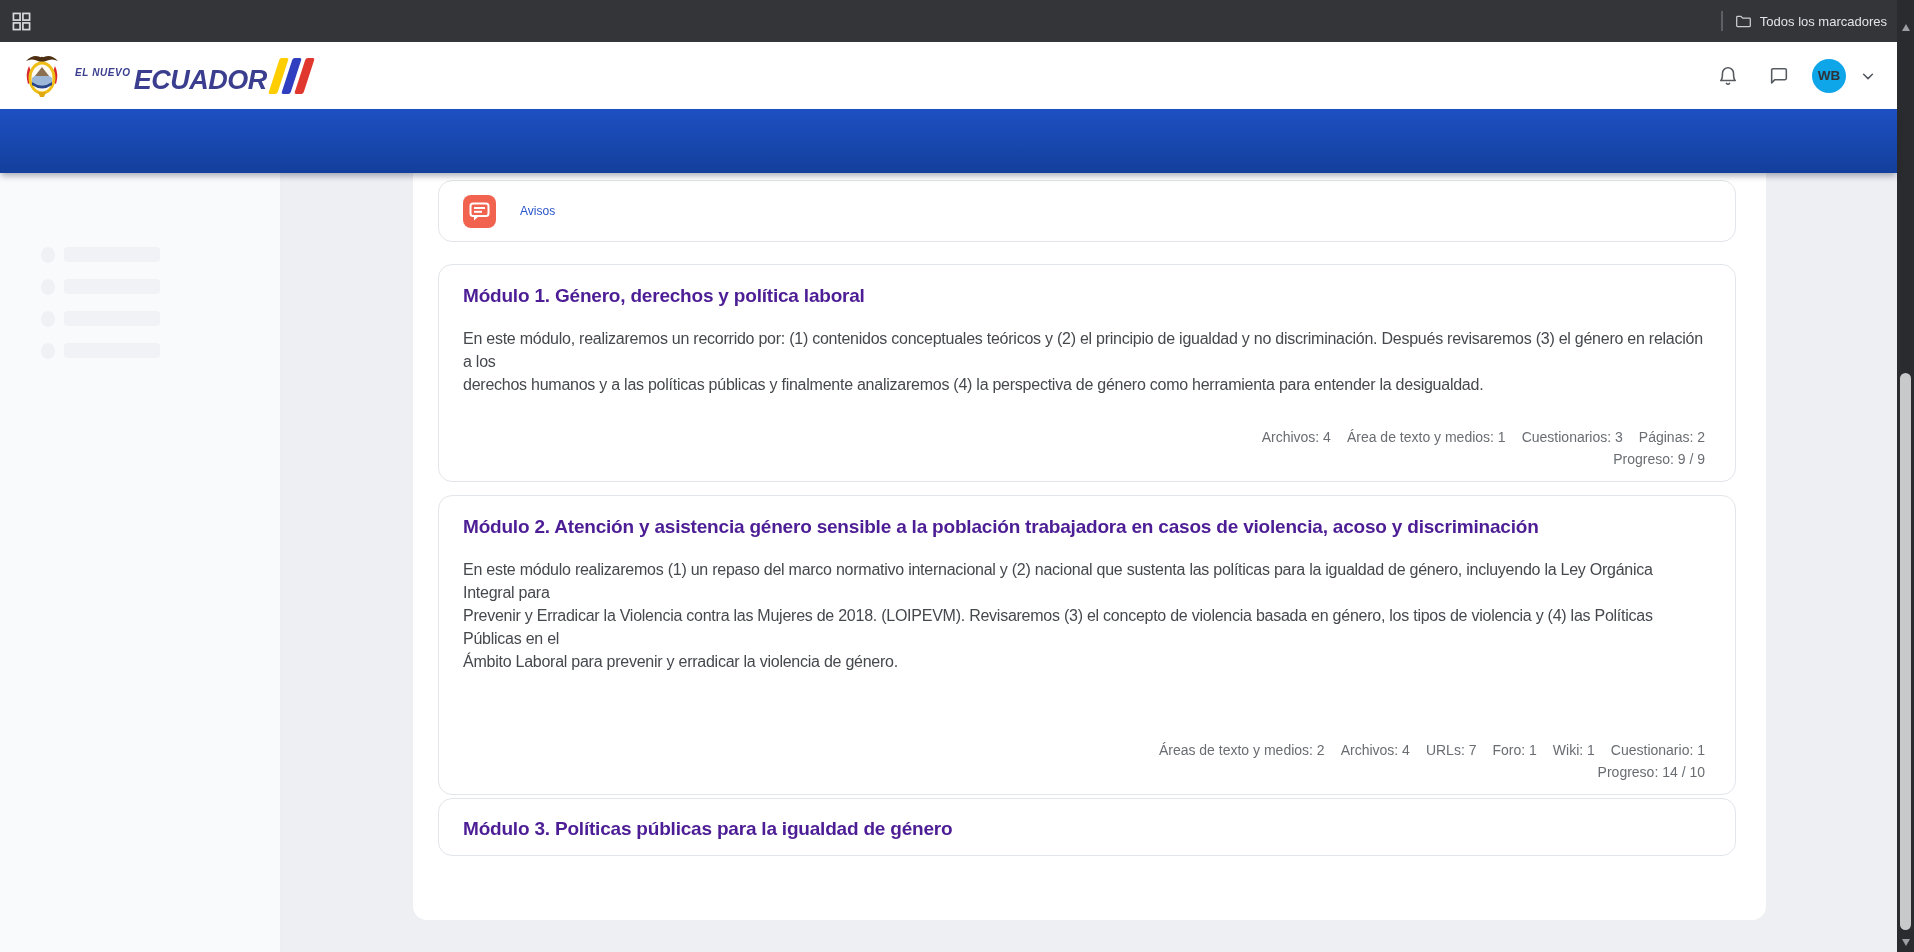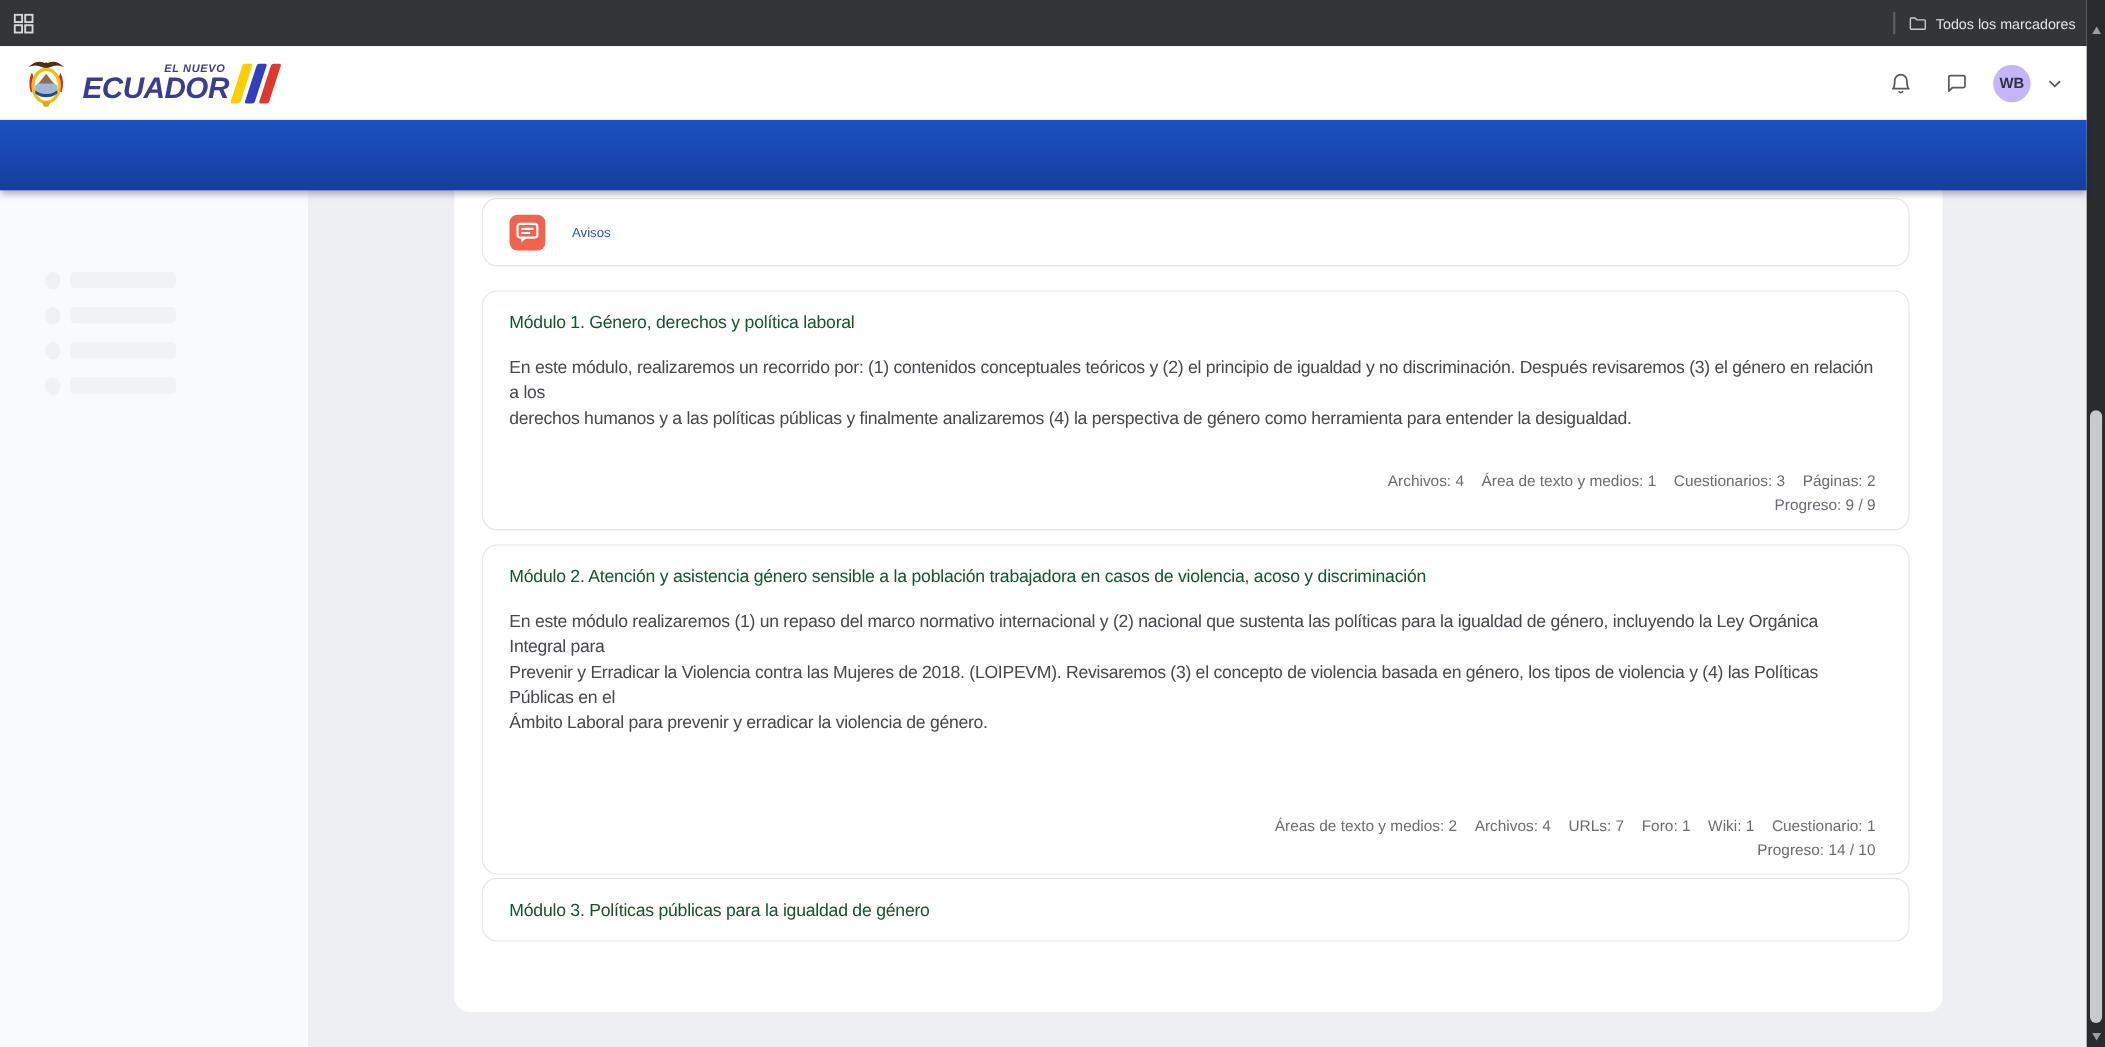--- a/index.html
+++ b/index.html
@@ -14,29 +14,29 @@
   
   .scrollbar { position:absolute; top:0; right:0; width:17px; height:952px; background:#2a2b2e; }
   .sb-arrow-up { position:absolute; top:24px; left:4.5px; width:0; height:0; border-left:4px solid transparent; border-right:4px solid transparent; border-bottom:7px solid #9b9fa4; }
   .sb-arrow-down { position:absolute; bottom:6px; left:4.5px; width:0; height:0; border-left:4px solid transparent; border-right:4px solid transparent; border-top:7px solid #9b9fa4; }
   .sb-thumb { position:absolute; top:373px; left:3px; width:11px; height:557px; background:#c7c9cb; border-radius:7px; }
 
   
   .app-header { position:absolute; top:42px; left:0; width:1897px; height:67px; background:#ffffff; display:flex; align-items:center; padding:0 22px; }
   .logo { display:flex; align-items:center; gap:13px; cursor:pointer; }
   .wordmark { display:flex; align-items:flex-end; }
-  .wm-text { display:flex; flex-direction:column; font-style:italic; color:#3b3e8e; }
+  .wm-text { display:flex; flex-direction:row; font-style:italic; color:#3b3e8e; }
   .wm-small { font-size:10px; font-weight:bold; letter-spacing:.6px; text-align:right; padding-right:3px; margin-bottom:-1px; }
   .wm-big { font-size:27px; font-weight:bold; letter-spacing:-.5px; line-height:1; }
   .stripes { display:flex; gap:4px; margin-left:7px; }
   .stripe { width:9px; height:36px; transform:skewX(-18deg); border-radius:2px; }
   .stripe.y { background:#ffce00; } .stripe.b { background:#2f3fc0; } .stripe.r { background:#e0372e; }
   .header-actions { margin-left:auto; display:flex; align-items:center; gap:15px; }
   .icon-btn { width:36px; height:36px; display:flex; align-items:center; justify-content:center; cursor:pointer; }
-  .avatar { width:34px; height:34px; border-radius:50%; background:#c4b5fd; color:#2f3338; font-size:13.5px; font-weight:bold; display:flex; align-items:center; justify-content:center; cursor:pointer; }
+  .avatar { width:34px; height:34px; border-radius:50%; background:#0ea5e9; color:#2f3338; font-size:13.5px; font-weight:bold; display:flex; align-items:center; justify-content:center; cursor:pointer; }
   .chev { display:flex; align-items:center; cursor:pointer; }
 
   
   .nav-bar { position:absolute; top:109px; left:0; width:1897px; height:64px; background:linear-gradient(180deg,#1d50c2,#133f9c); box-shadow:0 4px 6px -1px rgba(30,35,60,.35); z-index:2; }
 
   
   .page { position:absolute; top:173px; left:0; width:1897px; height:779px; background:#edeff3; }
   .sidebar { position:absolute; top:0; left:0; width:281px; height:779px; background:#f9fafc; border-right:1px solid #eceef2; padding-top:74px; }
   .skel-row { display:flex; align-items:center; gap:9px; padding-left:41px; margin-bottom:17px; height:15px; }
   .skel-dot { width:14px; height:16px; border-radius:50%; background:#eff1f5; }
@@ -46,21 +46,21 @@
 
   .card { background:#fff; border:1px solid #e2e5e9; border-radius:14px; }
   .avisos-card { height:62px; display:flex; align-items:center; padding:0 24px; margin-bottom:22px; }
   .avisos-link { display:flex; align-items:center; gap:24px; cursor:pointer; text-decoration:none; }
   .avisos-label { color:#2a55c8; font-size:12px; }
 
   .module-card { display:flex; flex-direction:column; padding:18px 30px 14px 24px; margin-bottom:13px; }
   .module-card.m1 { height:218px; }
   .module-card.m2 { height:300px; margin-bottom:3px; }
   .module-card.m3 { height:58px; justify-content:center; margin-bottom:0; }
-  .module-title { color:#14532d; font-size:16px; font-weight:normal; line-height:1.34; letter-spacing:-.2px; cursor:pointer; }
+  .module-title { color:#4c1d95; font-size:19px; font-weight:bold; line-height:1.34; letter-spacing:-.2px; cursor:pointer; }
   .module-desc { margin-top:19px; color:#45484d; font-size:16px; line-height:23px; letter-spacing:-.25px; white-space:pre-line; }
   .module-footer { margin-top:auto; text-align:right; color:#696d72; font-size:14px; }
   .activity-counts .stat-item { margin-left:16px; white-space:nowrap; }
   .progress-line { margin-top:6px; }
 </style>
 </head>
 <body>
 
 <div class="bookmarks-bar">
   <span class="icon-btn" style="width:24px;height:24px">

